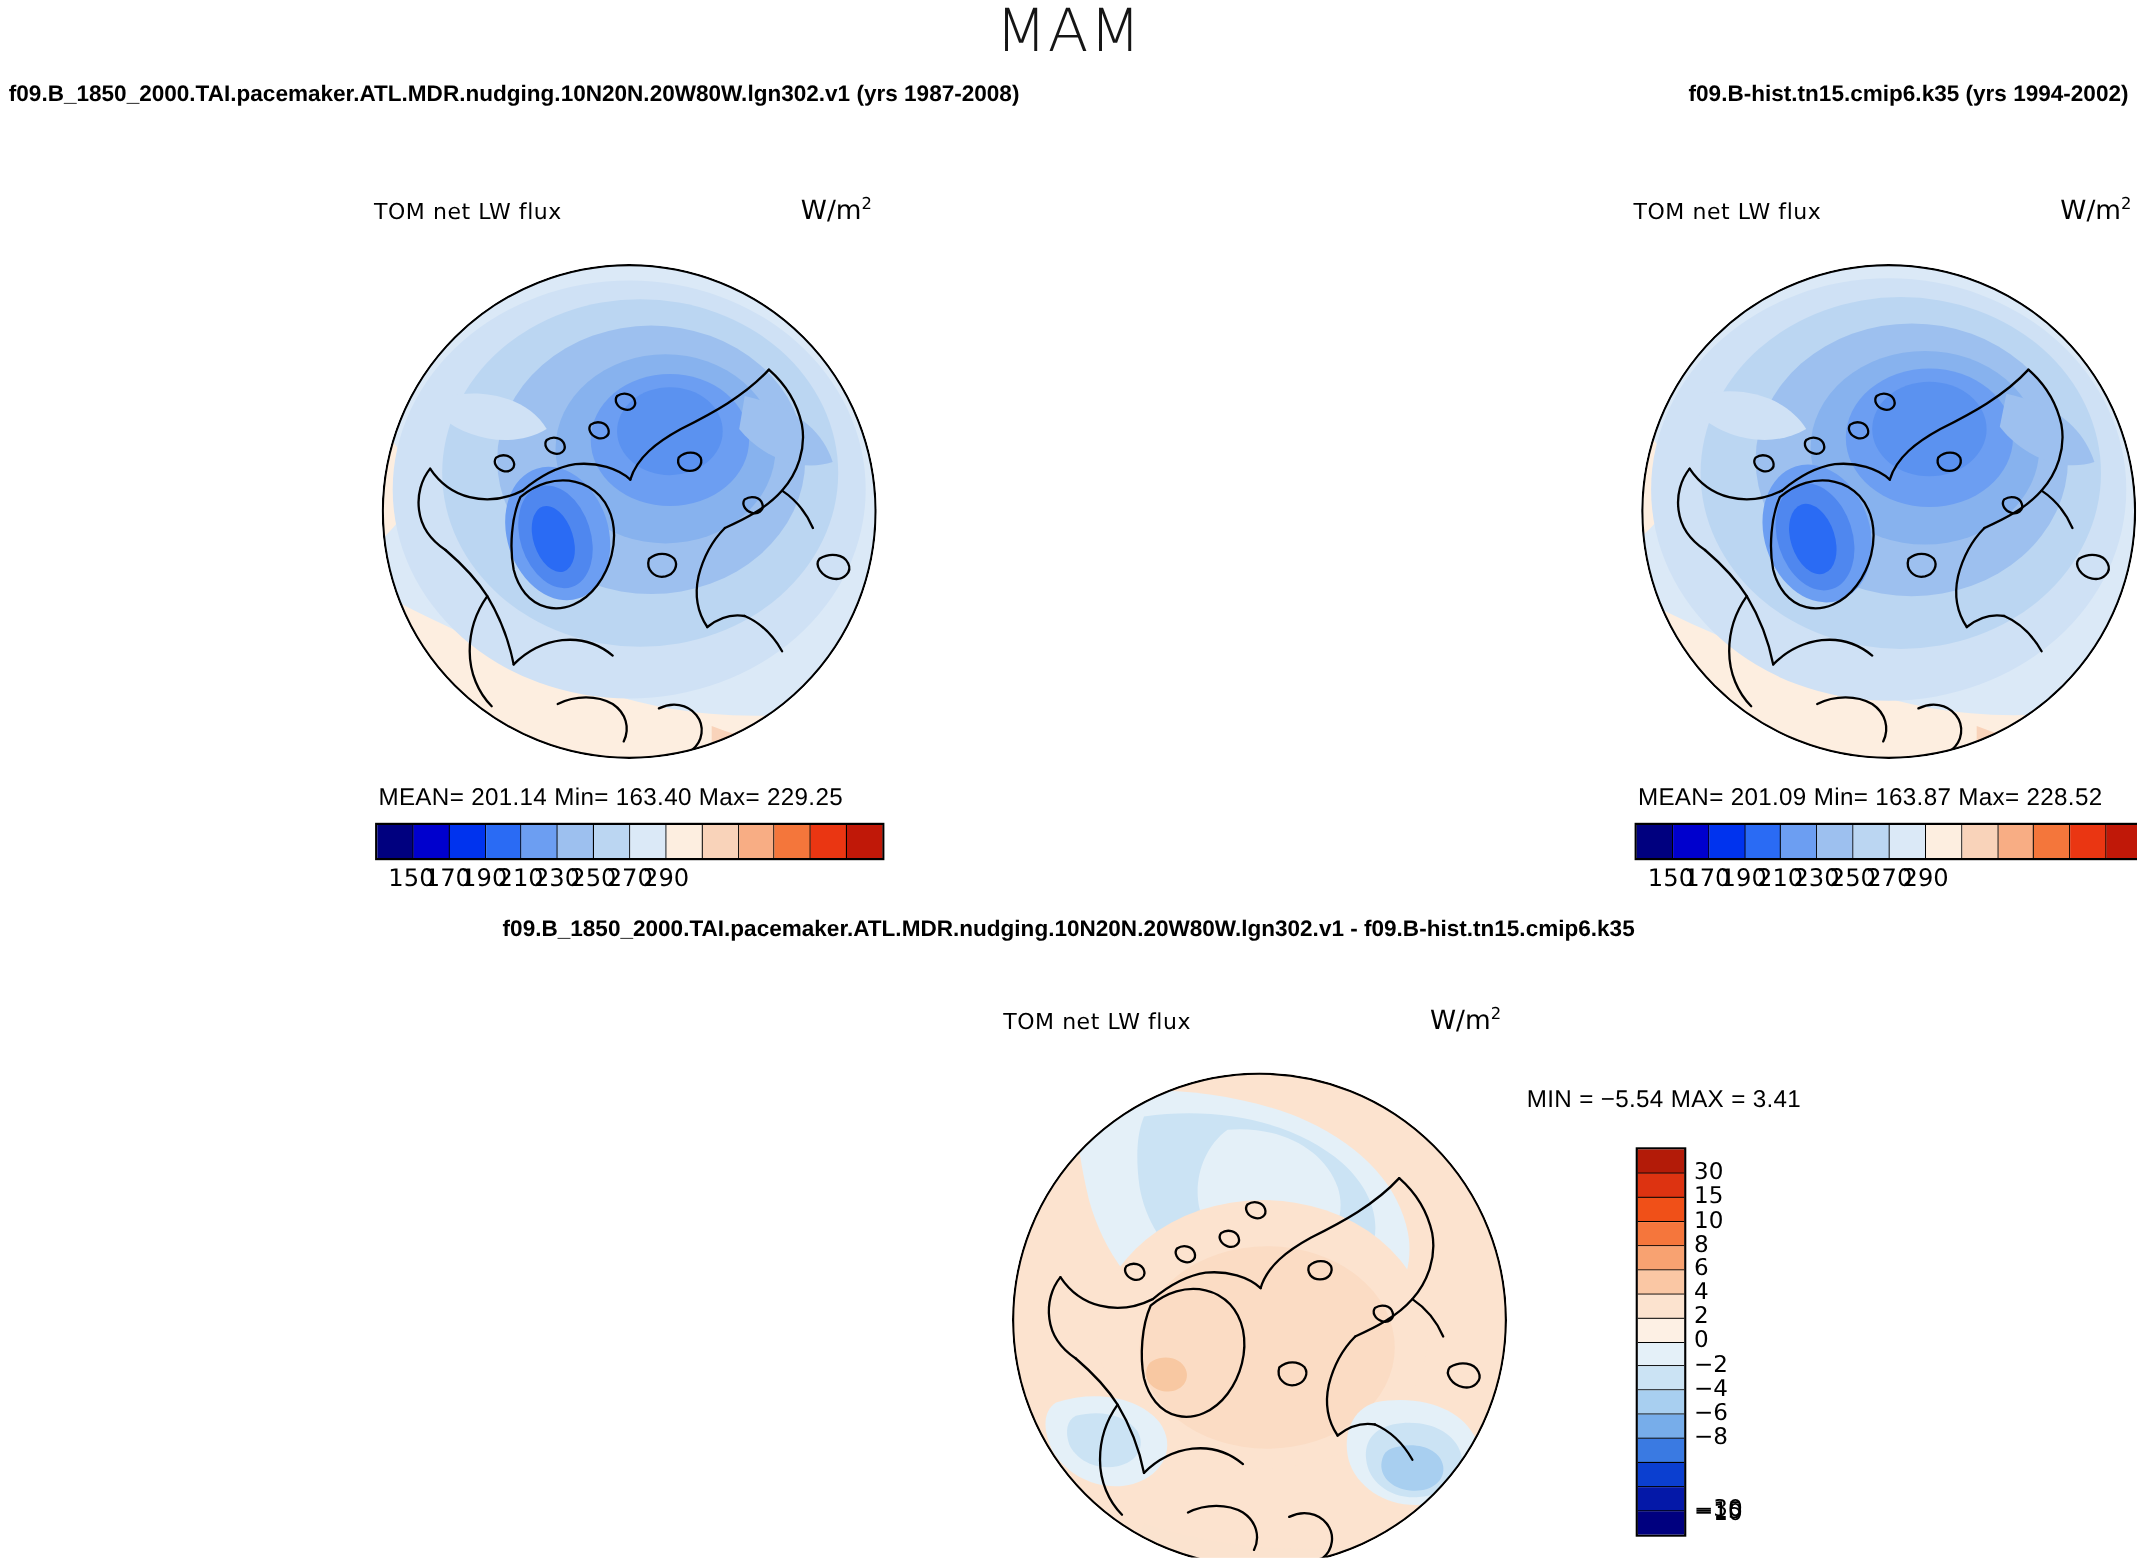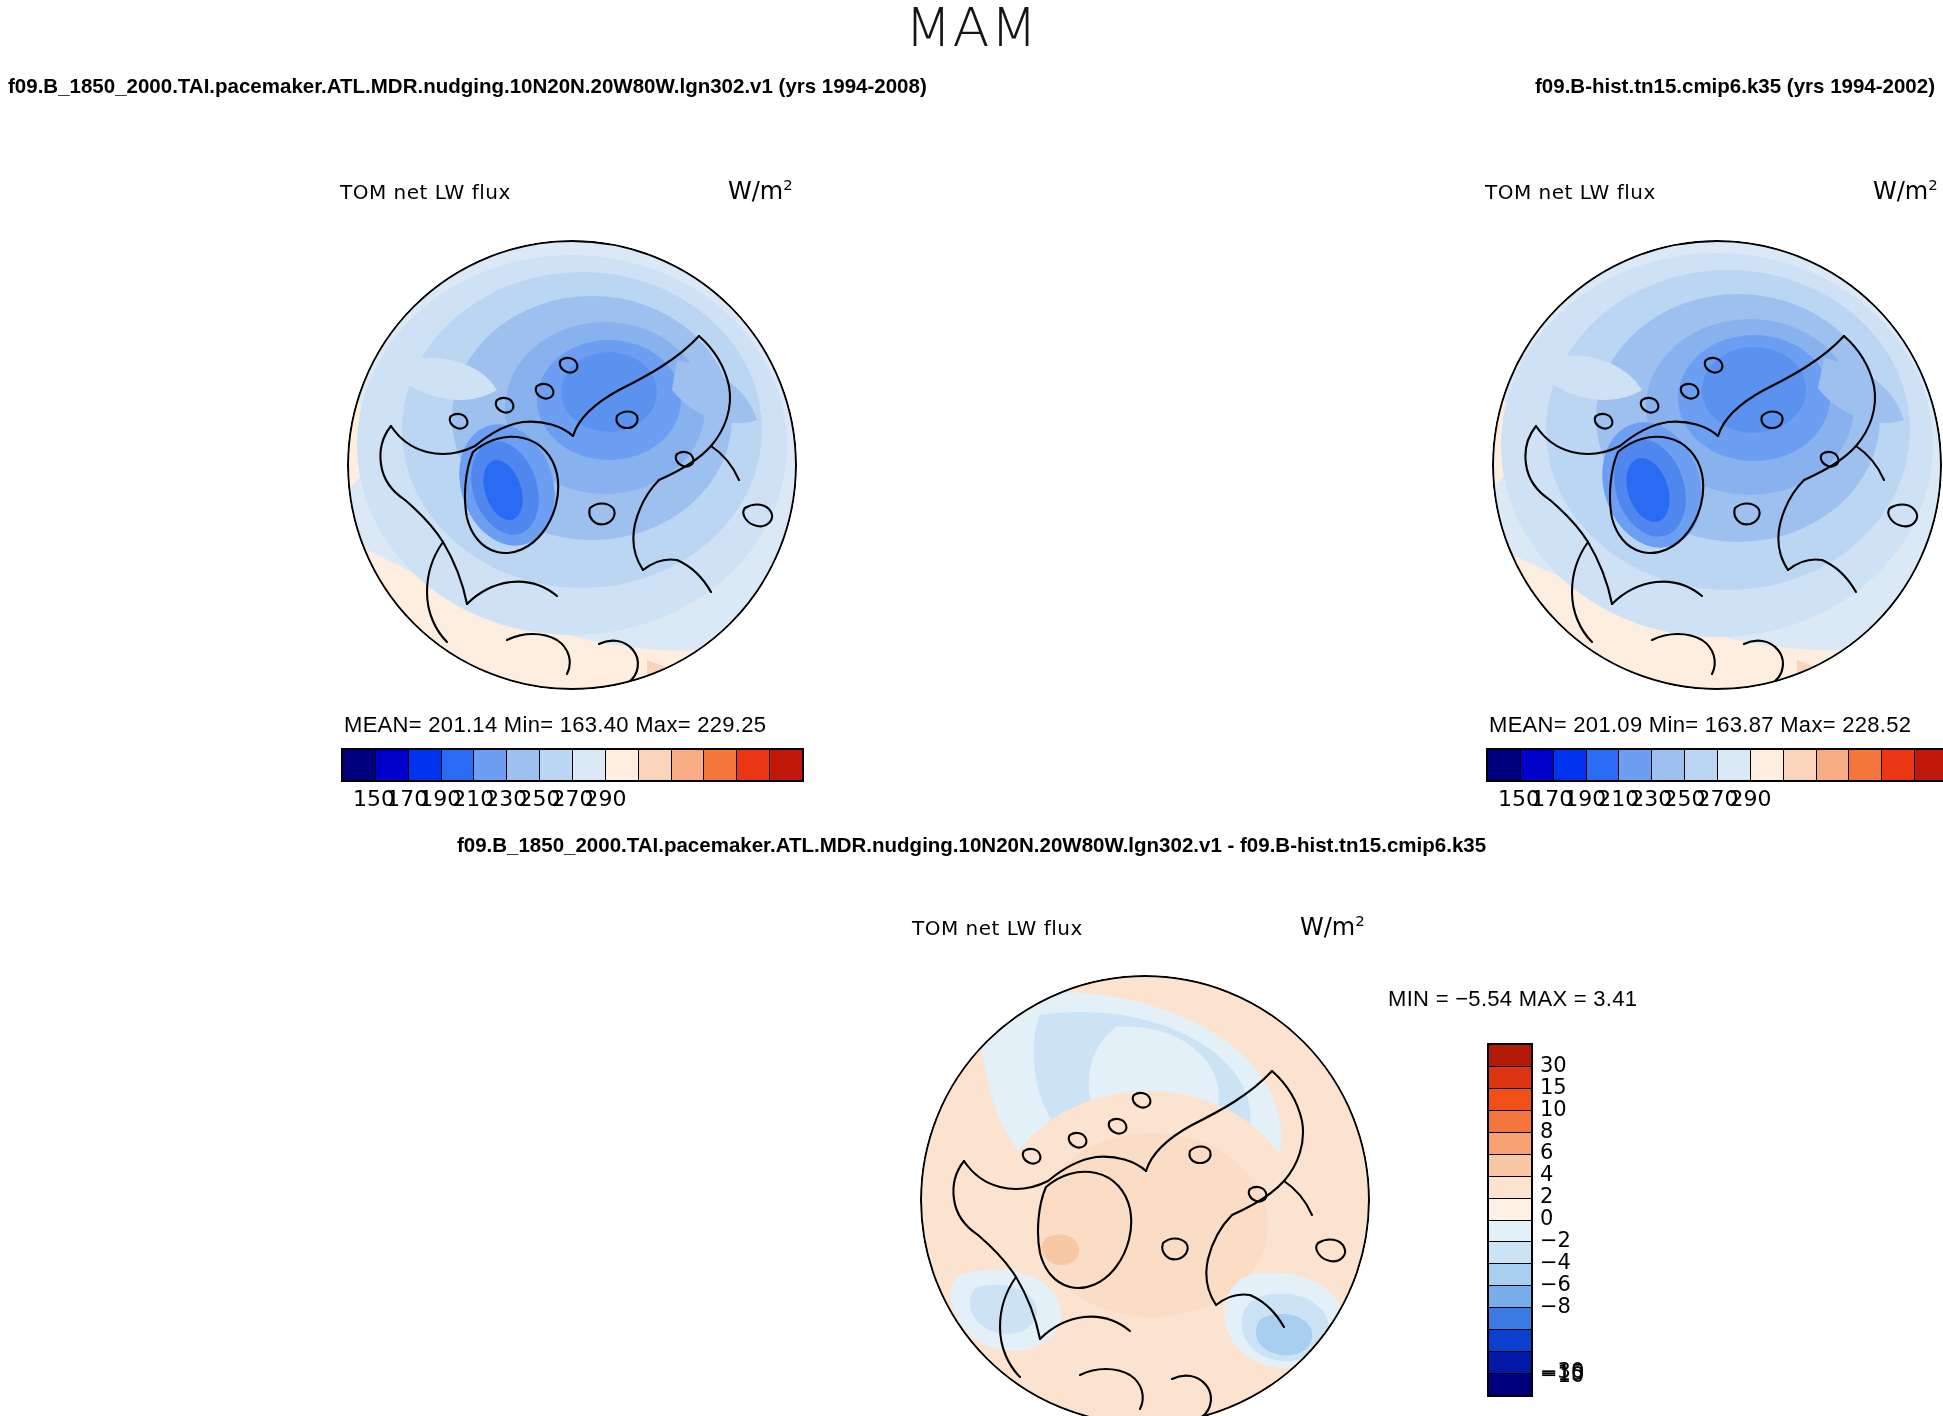--- a/index.html
+++ b/index.html
@@ -147,21 +147,21 @@
     transform: translateY(-50%);
     white-space: nowrap;
     left: 0;
   }
 </style>
 </head>
 <body>
 
 <div class="abs" id="season-title">MAM</div>
 
-<div class="abs case-header" id="case-header-left">f09.B_1850_2000.TAI.pacemaker.ATL.MDR.nudging.10N20N.20W80W.lgn302.v1 (yrs 1994-2008)</div>
+<div class="abs case-header" id="case-header-left">f09.B_1850_2000.TAI.pacemaker.ATL.MDR.nudging.10N20N.20W80W.lgn302.v1 (yrs 1987-2008)</div>
 <div class="abs case-header" id="case-header-right">f09.B-hist.tn15.cmip6.k35 (yrs 1994-2002)</div>
 <div class="abs" id="diff-header">f09.B_1850_2000.TAI.pacemaker.ATL.MDR.nudging.10N20N.20W80W.lgn302.v1 - f09.B-hist.tn15.cmip6.k35</div>
 
 <div class="abs var-label" style="top:180px; left:340px;">TOM net LW flux</div>
 <div class="abs units-label" style="top:176px; left:728px;"><span>W/m</span><sup>2</sup></div>
 
 <div class="map-wrap" id="map-left" style="top:240px; left:347px; width:450px; height:450px;">
   <div class="map-disc"></div>
   <svg class="map-svg" viewBox="0 0 450 450">
     <defs>

